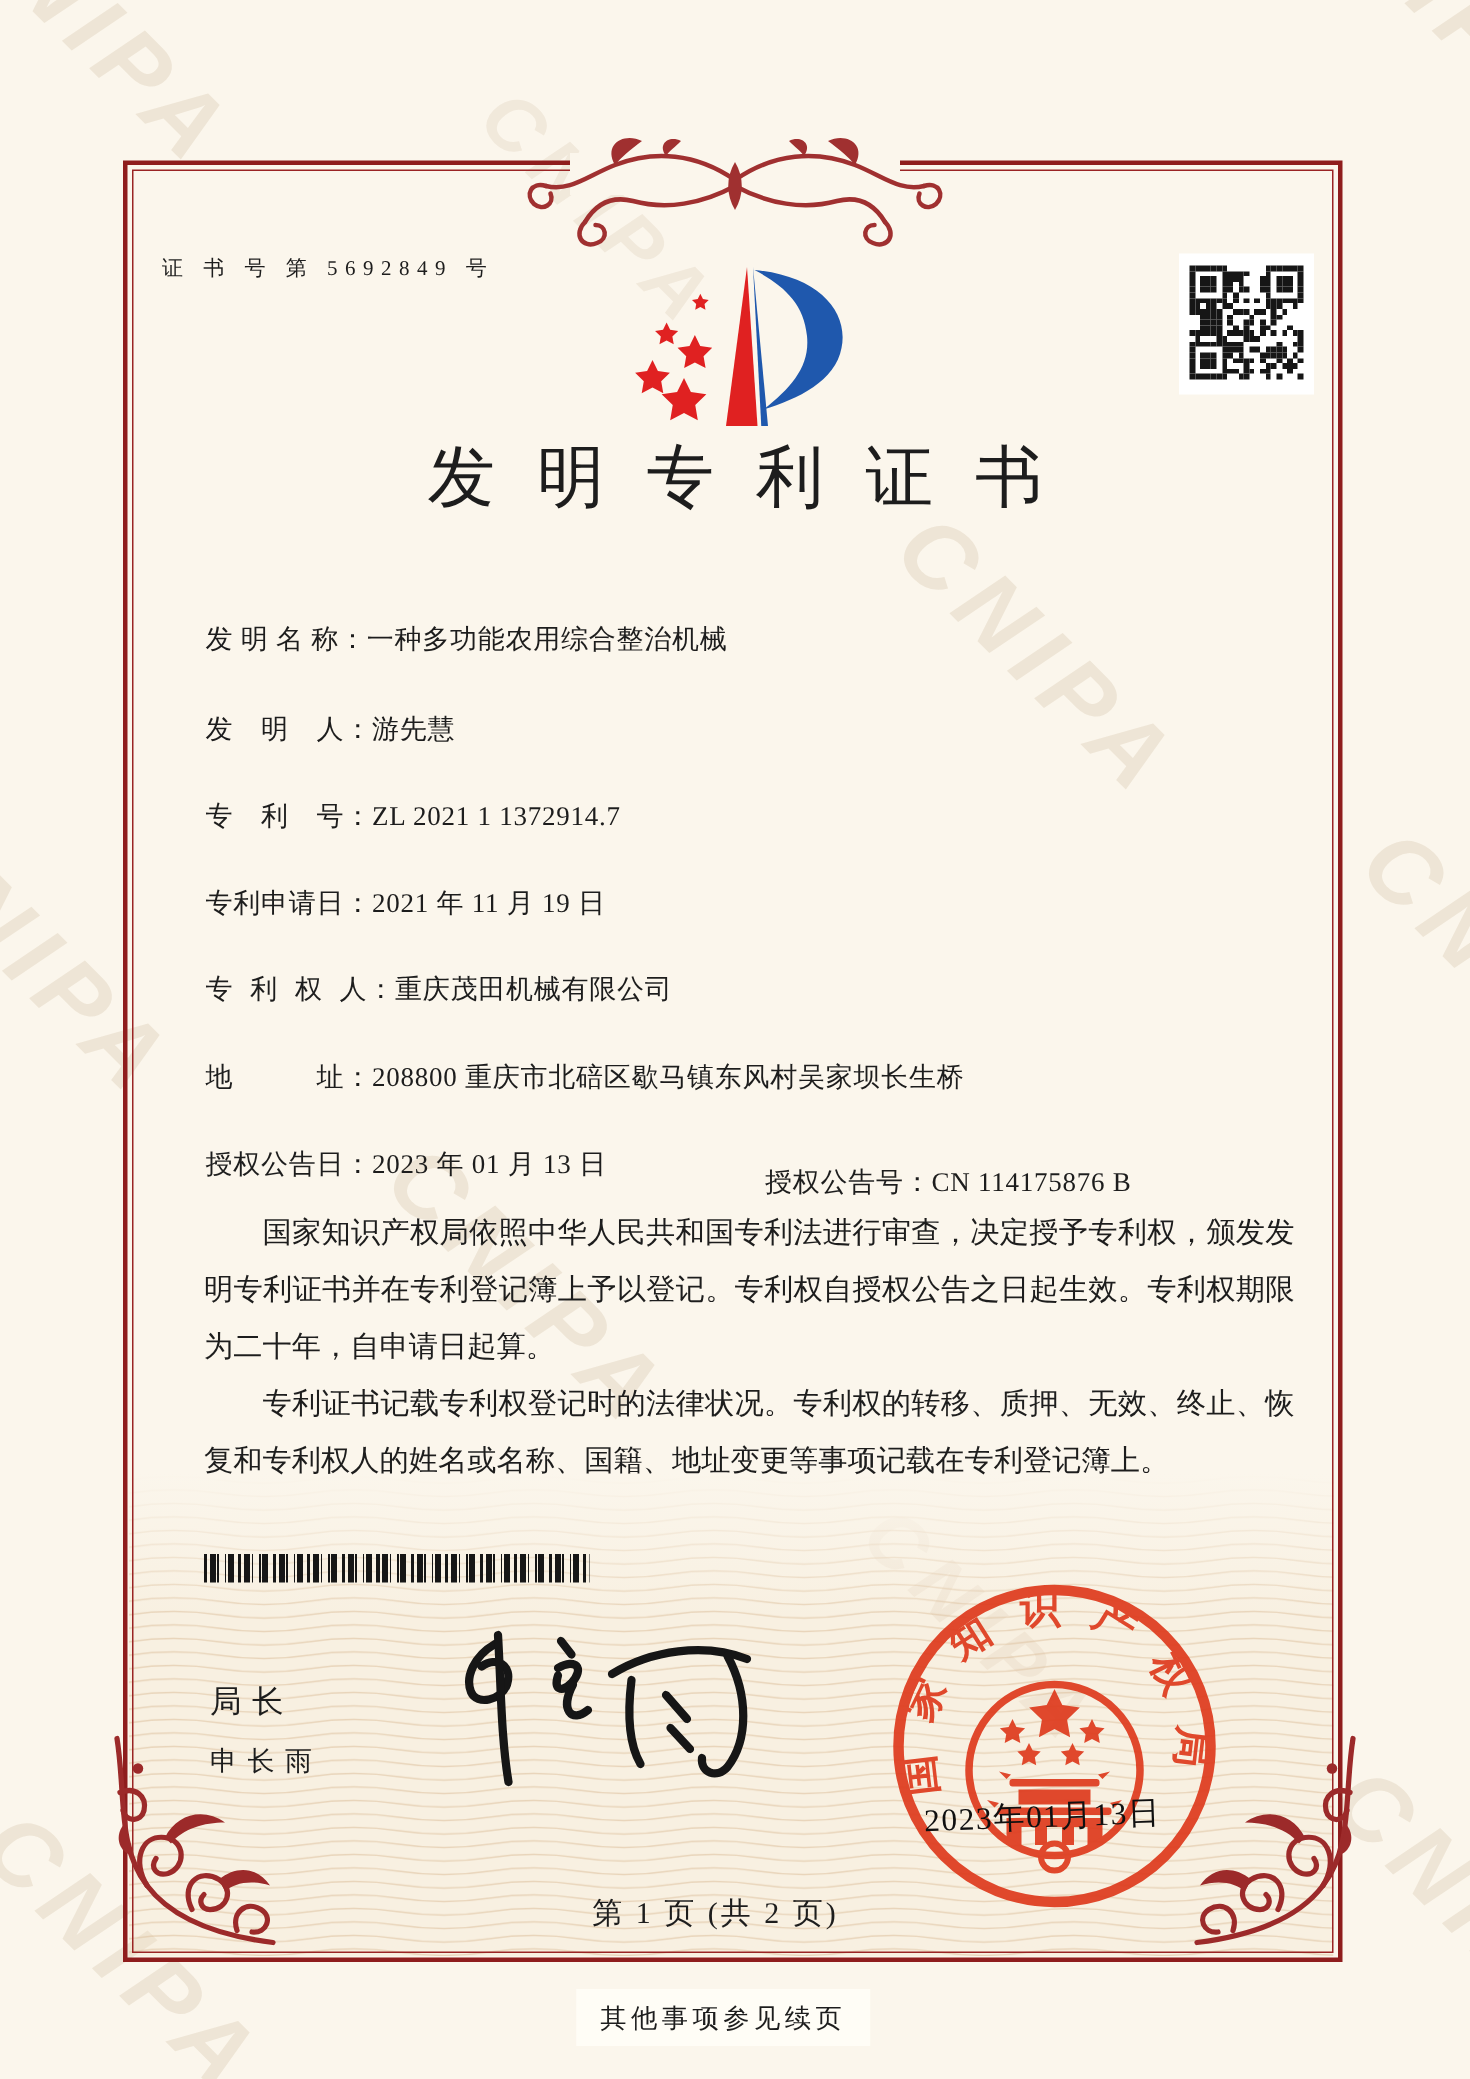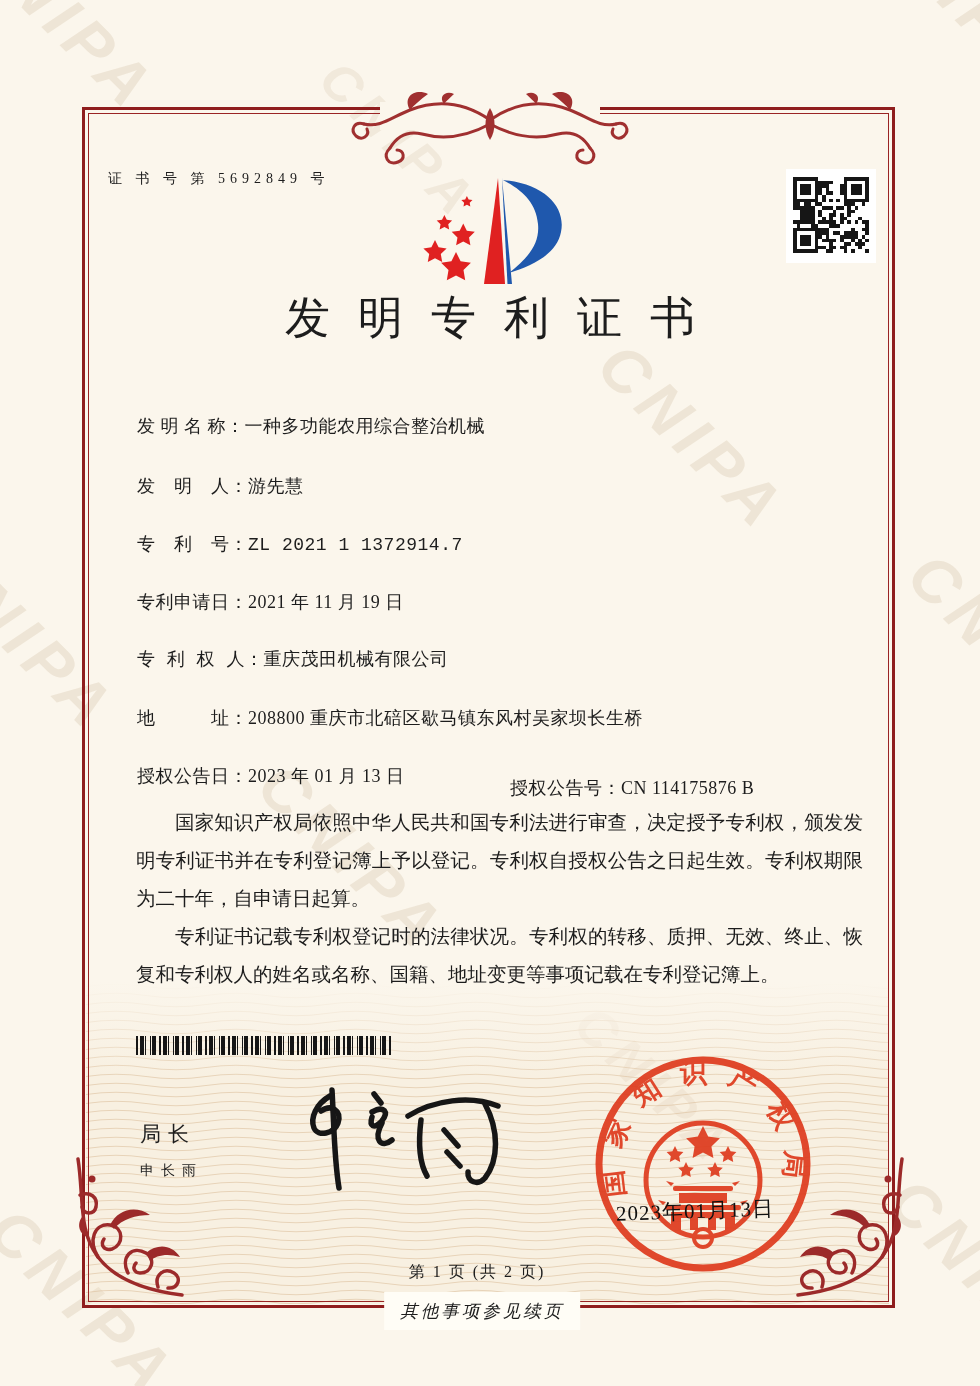--- a/index.html
+++ b/index.html
@@ -58,34 +58,34 @@
   .barcode{
     position:absolute; left:136px; top:1036px; width:257px; height:19px;
     background:repeating-linear-gradient(90deg,
       #161616 0 2px, rgba(0,0,0,0) 2px 4px,
       #161616 4px 8px, rgba(0,0,0,0) 8px 9px,
       #161616 9px 10px, rgba(0,0,0,0) 10px 14px,
       #161616 14px 15px, rgba(0,0,0,0) 15px 16px,
       #161616 16px 20px, rgba(0,0,0,0) 20px 23px);
   }
   .sig-title{position:absolute; left:140px; top:1120px; font-size:21px; letter-spacing:7px;font-family:Liberation Mono, monospace;}
-  .sig-name{position:absolute; left:140px; top:1162px; font-size:14px; letter-spacing:7px;}
+  .sig-name{position:absolute; left:140px; top:1162px; font-size:18px; letter-spacing:7px;}
   .sig-hand{position:absolute; left:268px; top:1082px; width:266px; height:120px;}
   .seal{position:absolute; left:589px; top:1050px; width:230px; height:230px;}
   .seal-date{
     position:absolute; left:597px; top:1197px; width:196px; text-align:center;
     font-size:21px; letter-spacing:1px; color:#101010; transform:rotate(-2deg);
   }
   .page-num{
     position:absolute; left:82px; top:1262px; width:790px; text-align:center;
-    font-size:16px; letter-spacing:2px;
+    font-size:20px; letter-spacing:2px;
   }
   .footer-note{
-    position:absolute; left:50%; top:1292px; transform:translateX(-54%);
-    background:#fffdf6; padding:7px 16px; font-size:17.5px; letter-spacing:3px;font-style:italic;
+    position:absolute; left:50%; top:1326px; transform:translateX(-54%);
+    background:#fffdf6; padding:7px 16px; font-size:17.5px; letter-spacing:3px;
   }
 </style>
 </head>
 <body>
 
 <div class="page">
 
   <div class="wm" style="left:-55px; top:-20px;">CNIPA</div>
   <div class="wm" style="left:840px; top:-45px;">CNIPA</div>
   <div class="wm small" style="left:300px; top:110px;">CNIPA</div>
@@ -632,21 +632,21 @@
   </div>
 
   <div class="doc-title">发明专利证书</div>
 
   <div class="frow" style="left:137px; top:414px;">
     <span class="lab">发 明 名 称：</span><span class="val">一种多功能农用综合整治机械</span>
   </div>
   <div class="frow" style="left:137px; top:474px;">
     <span class="lab">发　明　人：</span><span class="val">游先慧</span>
   </div>
-  <div class="frow" style="left:137px; top:532px;font-family:Liberation Mono, monospace;">
+  <div class="frow" style="left:137px; top:532px;">
     <span class="lab">专　利　号：</span><span class="val">ZL 2021 1 1372914.7</span>
   </div>
   <div class="frow" style="left:137px; top:590px;">
     <span class="lab">专利申请日：</span><span class="val">2021 年 11 月 19 日</span>
   </div>
   <div class="frow" style="left:137px; top:647px;font-family:Liberation Mono, monospace;">
     <span class="lab">专 利 权 人：</span><span class="val">重庆茂田机械有限公司</span>
   </div>
   <div class="frow" style="left:137px; top:706px;">
     <span class="lab">地　　　址：</span><span class="val">208800  重庆市北碚区歇马镇东风村吴家坝长生桥</span>

